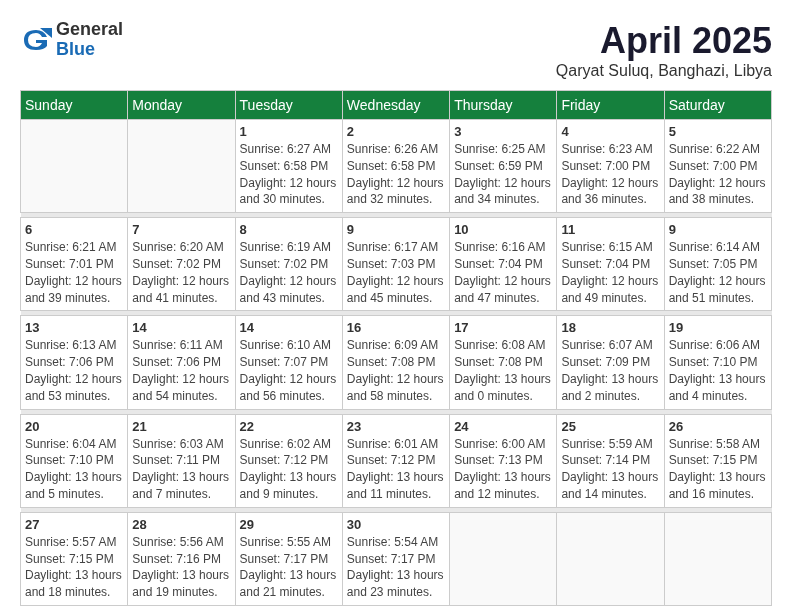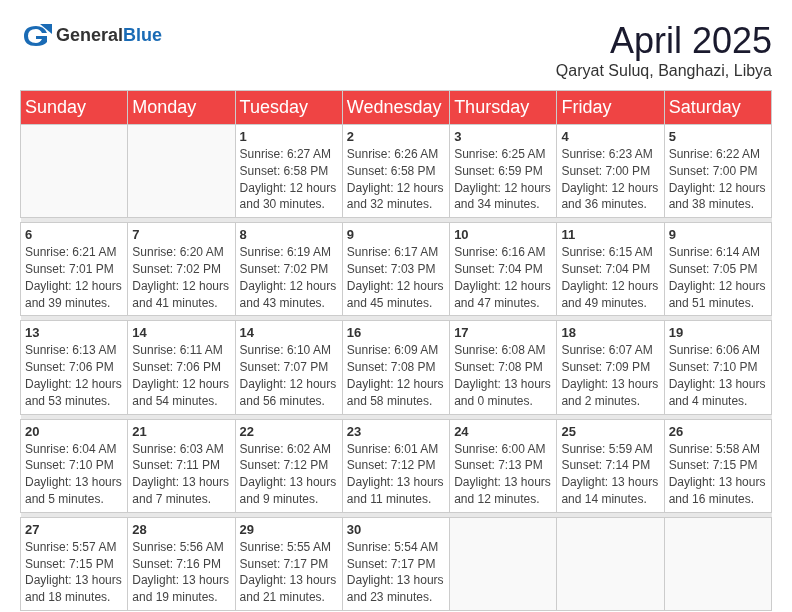--- a/index.html
+++ b/index.html
@@ -15,21 +15,21 @@
       justify-content: space-between;
       align-items: flex-start;
       margin-bottom: 10px;
     }
     .logo {
       display: flex;
       align-items: center;
     }
     .logo-text {
       display: flex;
-      flex-direction: row;
+      flex-direction: column;
       line-height: 1.1;
     }
     .logo-general {
       font-size: 18px;
       font-weight: bold;
       color: #333;
     }
     .logo-blue {
       font-size: 18px;
       font-weight: bold;
@@ -38,38 +38,38 @@
     .logo-icon {
       width: 32px;
       height: 32px;
       margin-right: 4px;
     }
     .title-section {
       text-align: right;
     }
     .month-title {
       font-size: 36px;
-      font-weight: normal;
+      font-weight: bold;
       color: #1a1a2e;
     }
     .location-title {
       font-size: 16px;
       color: #333;
     }
     .calendar {
       width: 100%;
       border-collapse: collapse;
       font-size: 11px;
     }
     .calendar th {
-      background-color: #ef4444;
+      background-color: #15803d;
       color: white;
       padding: 6px 4px;
       text-align: left;
-      font-size: 18px;
+      font-size: 14px;
       font-weight: normal;
       border: 1px solid #ccc;
     }
     .calendar td {
       border: 1px solid #ccc;
       vertical-align: top;
       padding: 4px;
       width: calc(100% / 7);
       min-height: 80px;
       background: #fff;

